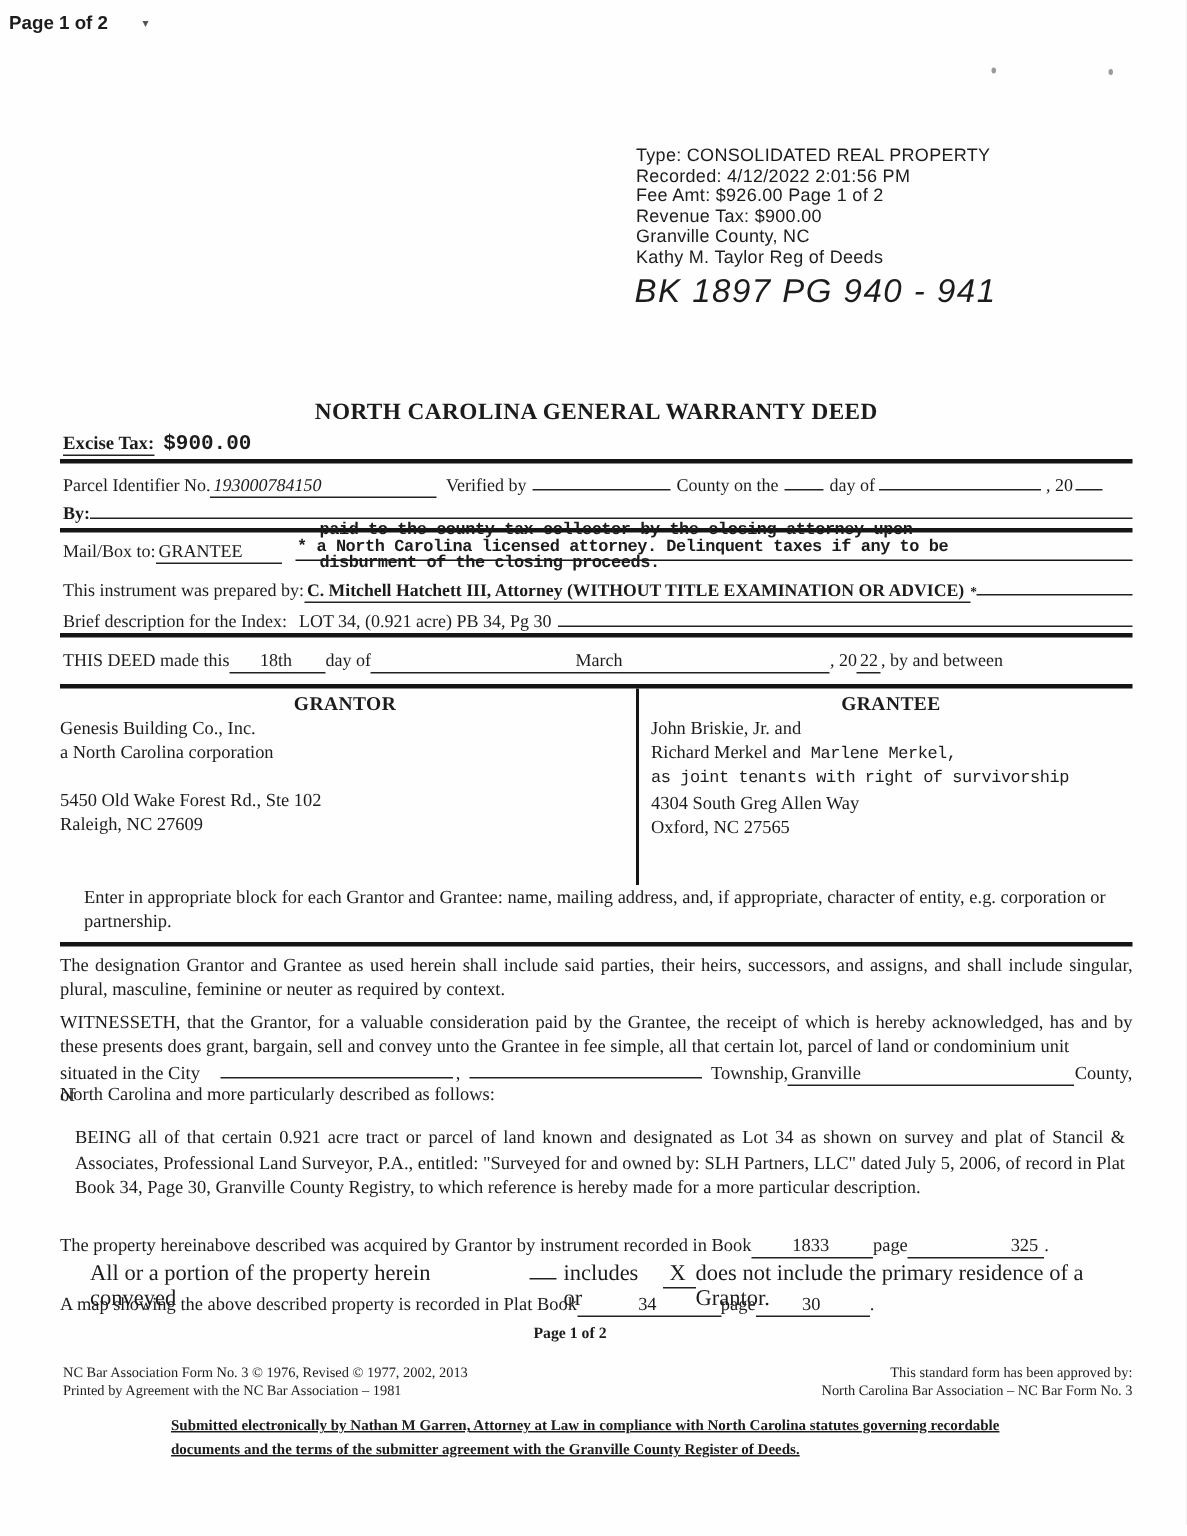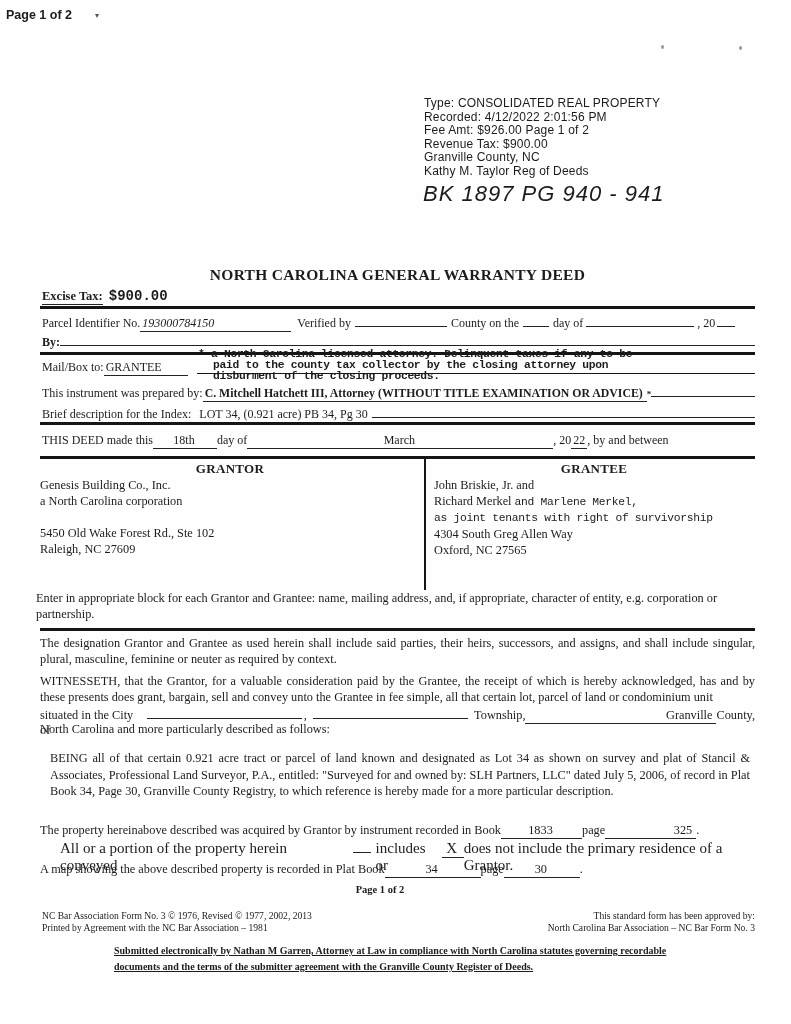--- a/index.html
+++ b/index.html
@@ -74,22 +74,22 @@
     <span class="fill"></span>
   </div>
   <div class="rule" style="left:40px;top:352px;width:715px;height:3px;"></div>
 
   <div class="abs row" style="left:42px;top:360px;">
     <span>Mail/Box to:</span>
     <span class="uv" style="min-width:78px;">GRANTEE</span>
   </div>
   <div class="rule" style="left:197px;top:373px;width:558px;height:1px;"></div>
   <div class="abs mono" style="left:198px;top:349px;">
+    <div class="typed" style="padding-left:15px;">paid to the county tax collector by the closing attorney upon</div>
     <div class="typed">* a North Carolina licensed attorney.  Delinquent taxes if any to be</div>
-    <div class="typed" style="padding-left:15px;">paid to the county tax collector by the closing attorney upon</div>
     <div class="typed" style="padding-left:15px;">disburment of the closing proceeds.</div>
   </div>
 
   <div class="abs row" style="left:42px;top:384px;width:713px;">
     <span>This instrument was prepared by:</span>
     <span class="uv b" style="font-size:11.8px;">C. Mitchell Hatchett III, Attorney (WITHOUT TITLE EXAMINATION OR ADVICE)</span>
     <sup class="b">*</sup>
     <span class="fill"></span>
   </div>
 
@@ -123,33 +123,33 @@
   </div>
   <div class="abs" style="left:434px;top:461px;width:320px;">
     <div class="colhead">GRANTEE</div>
     <div class="addr">John Briskie, Jr. and</div>
     <div class="addr"><span>Richard Merkel</span>&nbsp;<span class="mono" style="font-size:11.3px;letter-spacing:-0.3px;">and Marlene Merkel,</span></div>
     <div class="mono" style="font-size:11.3px;line-height:16px;letter-spacing:-0.3px;">as joint tenants with right of survivorship</div>
     <div class="addr">4304 South Greg Allen Way</div>
     <div class="addr">Oxford, NC 27565</div>
   </div>
 
-  <div class="abs para" style="left:36px;top:591px;width:715px;font-family:Liberation Serif, serif;">Enter in appropriate block for each Grantor and Grantee:  name, mailing address, and, if appropriate, character of entity, e.g. corporation or partnership.</div>
+  <div class="abs para" style="left:56px;top:591px;width:715px;font-family:Liberation Serif, serif;">Enter in appropriate block for each Grantor and Grantee:  name, mailing address, and, if appropriate, character of entity, e.g. corporation or partnership.</div>
   <div class="rule" style="left:40px;top:628px;width:715px;height:2.5px;"></div>
 
   <div class="abs para just" style="left:40px;top:636px;width:715px;">The designation Grantor and Grantee as used herein shall include said parties, their heirs, successors, and assigns, and shall include singular, plural, masculine, feminine or neuter as required by context.</div>
 
   <div class="abs para just" style="left:40px;top:674px;width:715px;">WITNESSETH, that the Grantor, for a valuable consideration paid by the Grantee, the receipt of which is hereby acknowledged, has and by these presents does grant, bargain, sell and convey unto the Grantee in fee simple, all that certain lot, parcel of land or condominium unit</div>
   <div class="abs row" style="left:40px;top:706px;width:715px;font-size:12.3px;">
     <span>situated in the City of</span>
     <span class="bl" style="width:158px;margin:0 2px;"></span>
       <span>,</span>
     <span class="bl" style="width:158px;margin:0 6px;"></span>
     <span>Township,</span>
-    <span class="uv" style="min-width:185px;text-align:right;">Granville</span>
+    <span class="uv" style="min-width:185px;text-align:left;">Granville</span>
     <span>County,</span>
   </div>
   <div class="abs para" style="left:40px;top:722px;width:715px;">North Carolina and more particularly described as follows:</div>
 
   <div class="abs para just" style="left:50px;top:750px;width:700px;line-height:16.5px;">BEING all of that certain 0.921 acre tract or parcel of land known and designated as Lot 34 as shown on survey and plat of Stancil &amp; Associates, Professional Land Surveyor, P.A., entitled: "Surveyed for and owned by: SLH Partners, LLC" dated July 5, 2006, of record in Plat Book 34, Page 30, Granville County Registry, to which reference is hereby made for a more particular description.</div>
 
   <div class="abs row" style="left:40px;top:823px;width:715px;font-size:12.3px;">
     <span>The property hereinabove described was acquired by Grantor by instrument recorded in Book</span>
     <span class="uv" style="min-width:75px;text-align:center;">1833</span>
     <span>page</span>

